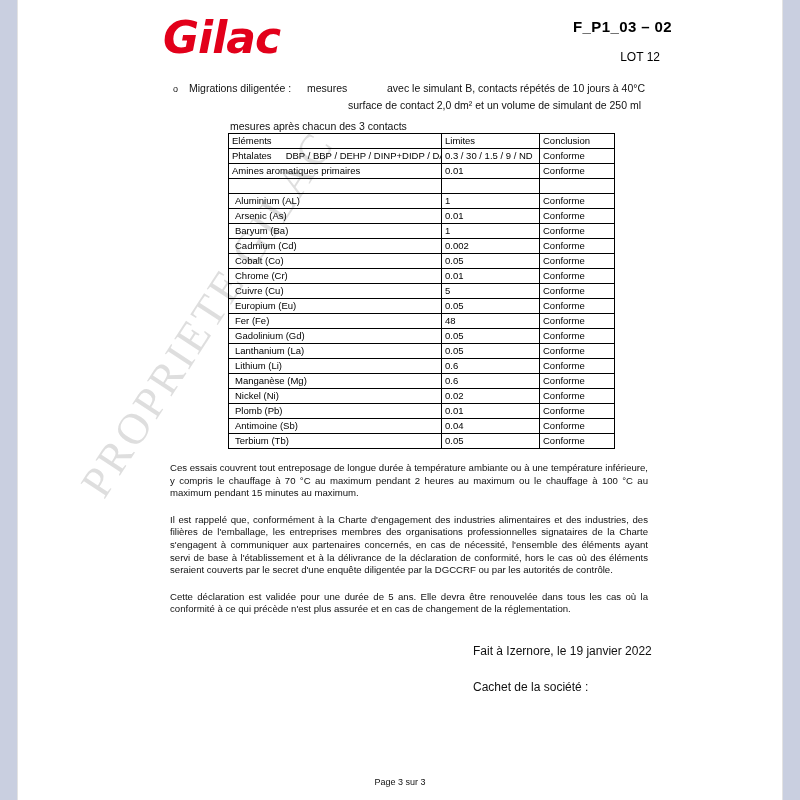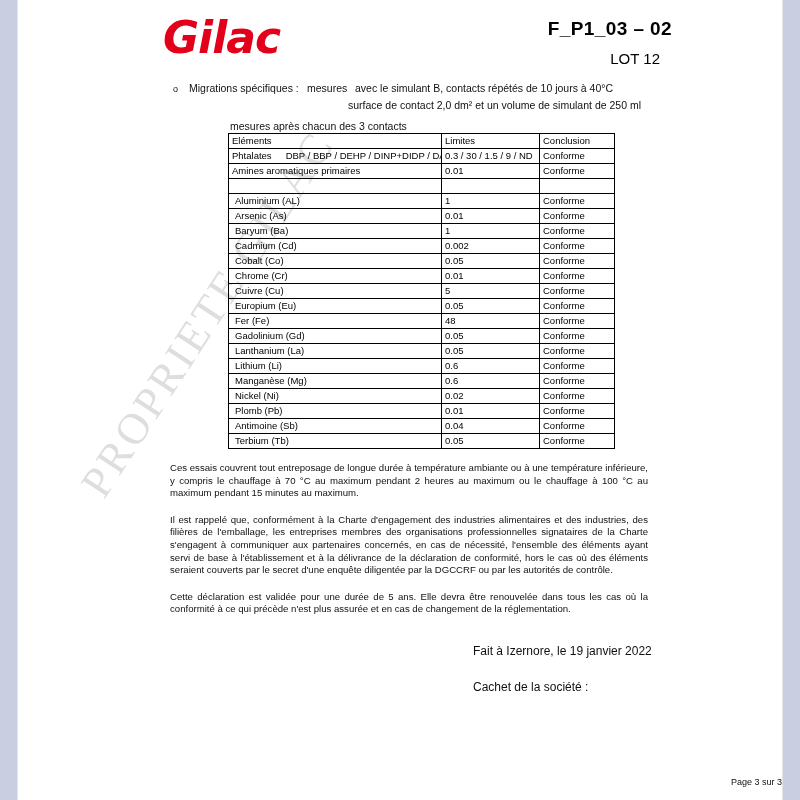--- a/index.html
+++ b/index.html
@@ -60,30 +60,30 @@
     font-weight: bold;
     font-style: italic;
     font-size: 44px;
     color: #e2001a;
     letter-spacing: -1px;
   }
   .doc-code {
     position: absolute;
     right: 110px;
     top: 18px;
-    font-size: 19px;
+    font-size: 15px;
     font-weight: bold;
     color: #000;
     letter-spacing: 0.4px;
   }
   .lot {
     position: absolute;
     right: 122px;
     top: 50px;
-    font-size: 15px;
+    font-size: 12px;
     color: #000;
   }
   
   .intro {
     position: relative;
     margin: 0 0 0 0;
     font-size: 10.5px;
     color: #111;
   }
   .intro-row1 {
@@ -97,21 +97,21 @@
     width: 16px;
     font-size: 9px;
     vertical-align: middle;
   }
   .intro-label {
     display: inline-block;
     width: 118px;
   }
   .intro-mes {
     display: inline-block;
-    width: 48px;
+    width: 80px;
   }
   .intro-row2 {
     position: absolute;
     left: 330px;
     top: 17px;
     white-space: nowrap;
   }
   .intro-row3 {
     position: absolute;
     left: 212px;
@@ -183,21 +183,21 @@
     top: 644px;
     font-size: 12px;
     color: #111;
   }
   .sign div { margin-bottom: 22px; }
   .footer {
     position: absolute;
     left: 0;
     top: 777px;
     width: 764px;
-    text-align: right;
+    text-align: center;
     font-size: 9px;
     color: #111;
   }
 </style>
 </head>
 <body>
 
 <div class="page">
 
   <div class="watermark">PROPRIETE GILAC</div>
@@ -205,21 +205,21 @@
   <div class="content">
 
     <div class="header">
       <div class="logo">Gilac</div>
       <div class="doc-code">F_P1_03 – 02</div>
       <div class="lot">LOT 12</div>
     </div>
 
     <div class="intro" style="height:60px;">
       <div class="intro-row1">
-        <span class="intro-bullet">o</span><span class="intro-label">Migrations spécifiques :</span><span class="intro-mes">mesures</span><span>avec le simulant B, contacts répétés de 10 jours à 40°C</span>
+        <span class="intro-bullet">o</span><span class="intro-label">Migrations diligentée :</span><span class="intro-mes">mesures</span><span>avec le simulant B, contacts répétés de 10 jours à 40°C</span>
       </div>
       <div class="intro-row2">surface de contact 2,0 dm² et un volume de simulant de 250 ml</div>
       <div class="intro-row3">mesures après chacun des 3 contacts</div>
     </div>
 
     <div class="tbl-wrap">
       <table class="data">
         <colgroup>
           <col class="col-el">
             <col class="col-lim">

